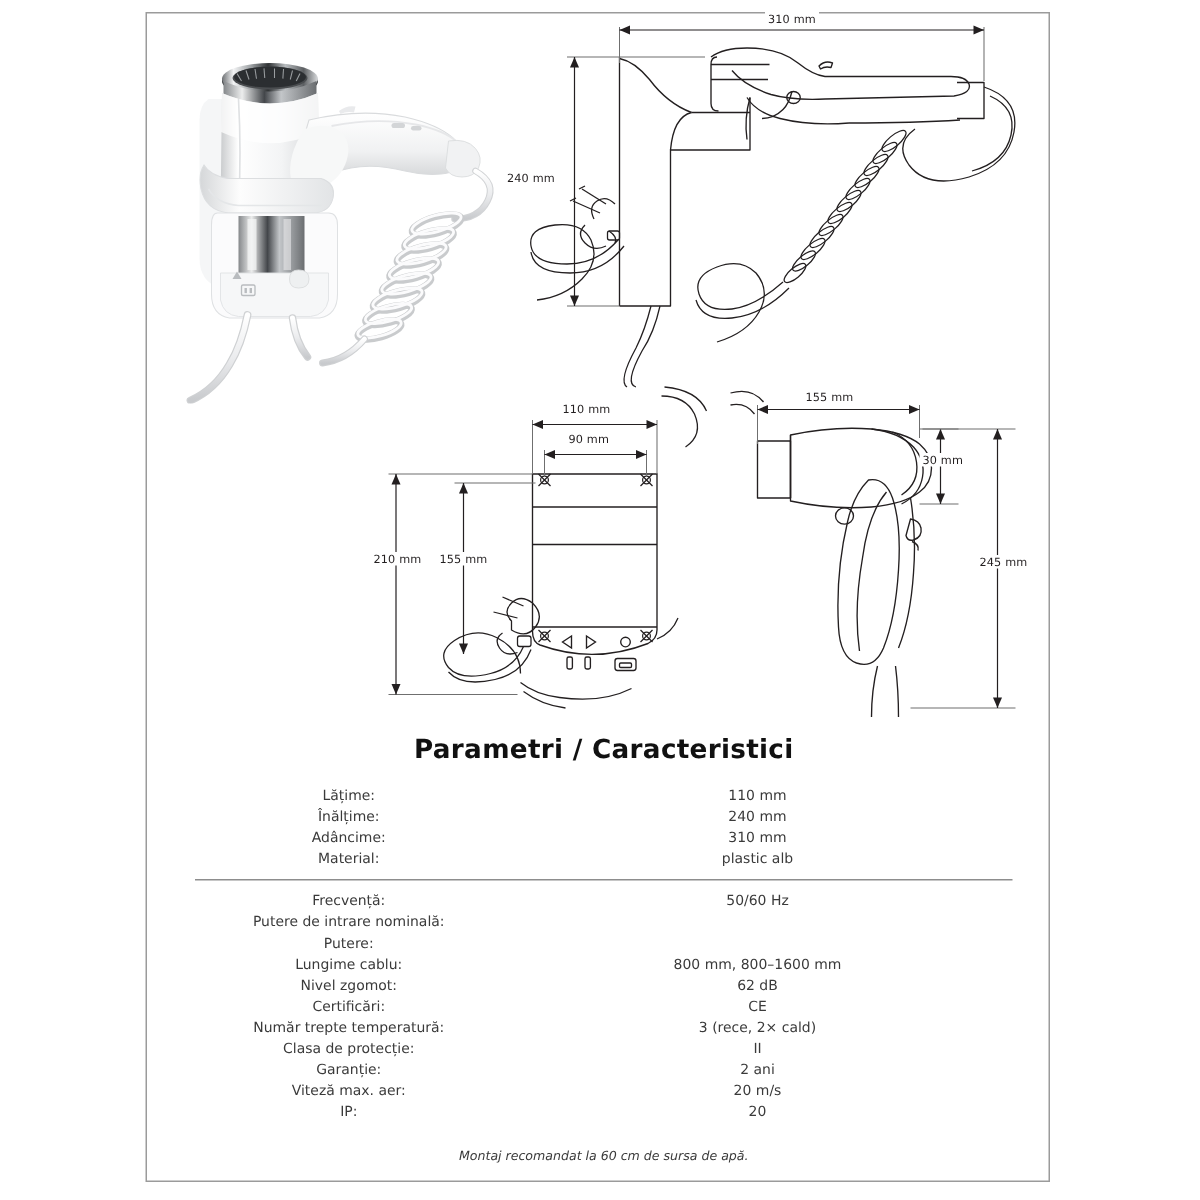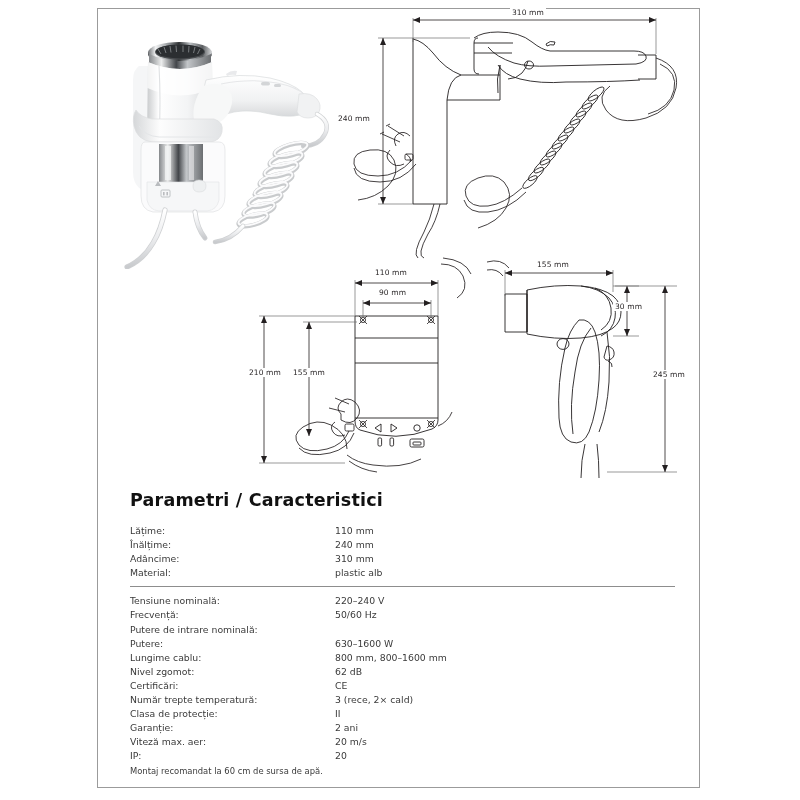--- a/index.html
+++ b/index.html
@@ -29,39 +29,39 @@
   }
 
   .dwg{position:absolute;}
   .dwg svg{display:block;overflow:visible;}
 
   
   .photo{position:absolute;left:103px;top:14px;width:240px;height:255px;}
 
   
   .spec{
-    position:absolute;left:130px;top:490px;width:545px;
+    position:absolute;left:130px;top:490px;width:545px;text-align:center;
   }
   .spec-title{
     font-size:17.5px;font-weight:bold;color:#111111;
     margin:0 0 14px 0;letter-spacing:.2px;
   }
   .spec-row{
     display:flex;
     font-size:9.3px;
     line-height:14.1px;
     color:#3a3a3a;
   }
   .spec-row .k{width:205px;flex:none;}
   .spec-row .v{flex:1;}
   .spec-rule{
     height:1px;background:#8d8d8d;margin:6px 0 7px 0;width:545px;
   }
   .spec-note{
-    font-size:8.4px;color:#3a3a3a;line-height:13px;margin-top:1px;
+    font-size:8.4px;color:#3a3a3a;line-height:13px;margin-top:15px;font-style:italic;
   }
 </style>
 </head>
 <body>
 
 <div class="sheet">
 
   <div class="frame"></div>
 
   <div class="photo">
@@ -452,33 +452,28 @@
       <div class="spec-row">
         <span class="k">Material:</span>
         <span class="v">plastic alb</span>
       </div>
     </div>
 
     <div class="spec-rule"></div>
 
     <div>
       <div class="spec-row">
-        <span class="k">Tensiune nominală:</span>
-        <span class="v">220–240 V</span>
-      </div>
-      <div class="spec-row">
         <span class="k">Frecvență:</span>
         <span class="v">50/60 Hz</span>
       </div>
       <div class="spec-row">
         <span class="k">Putere de intrare nominală:</span>
       </div>
       <div class="spec-row">
         <span class="k">Putere:</span>
-        <span class="v">630–1600 W</span>
       </div>
       <div class="spec-row">
         <span class="k">Lungime cablu:</span>
         <span class="v">800 mm, 800–1600 mm</span>
       </div>
       <div class="spec-row">
         <span class="k">Nivel zgomot:</span>
         <span class="v">62 dB</span>
       </div>
       <div class="spec-row">

